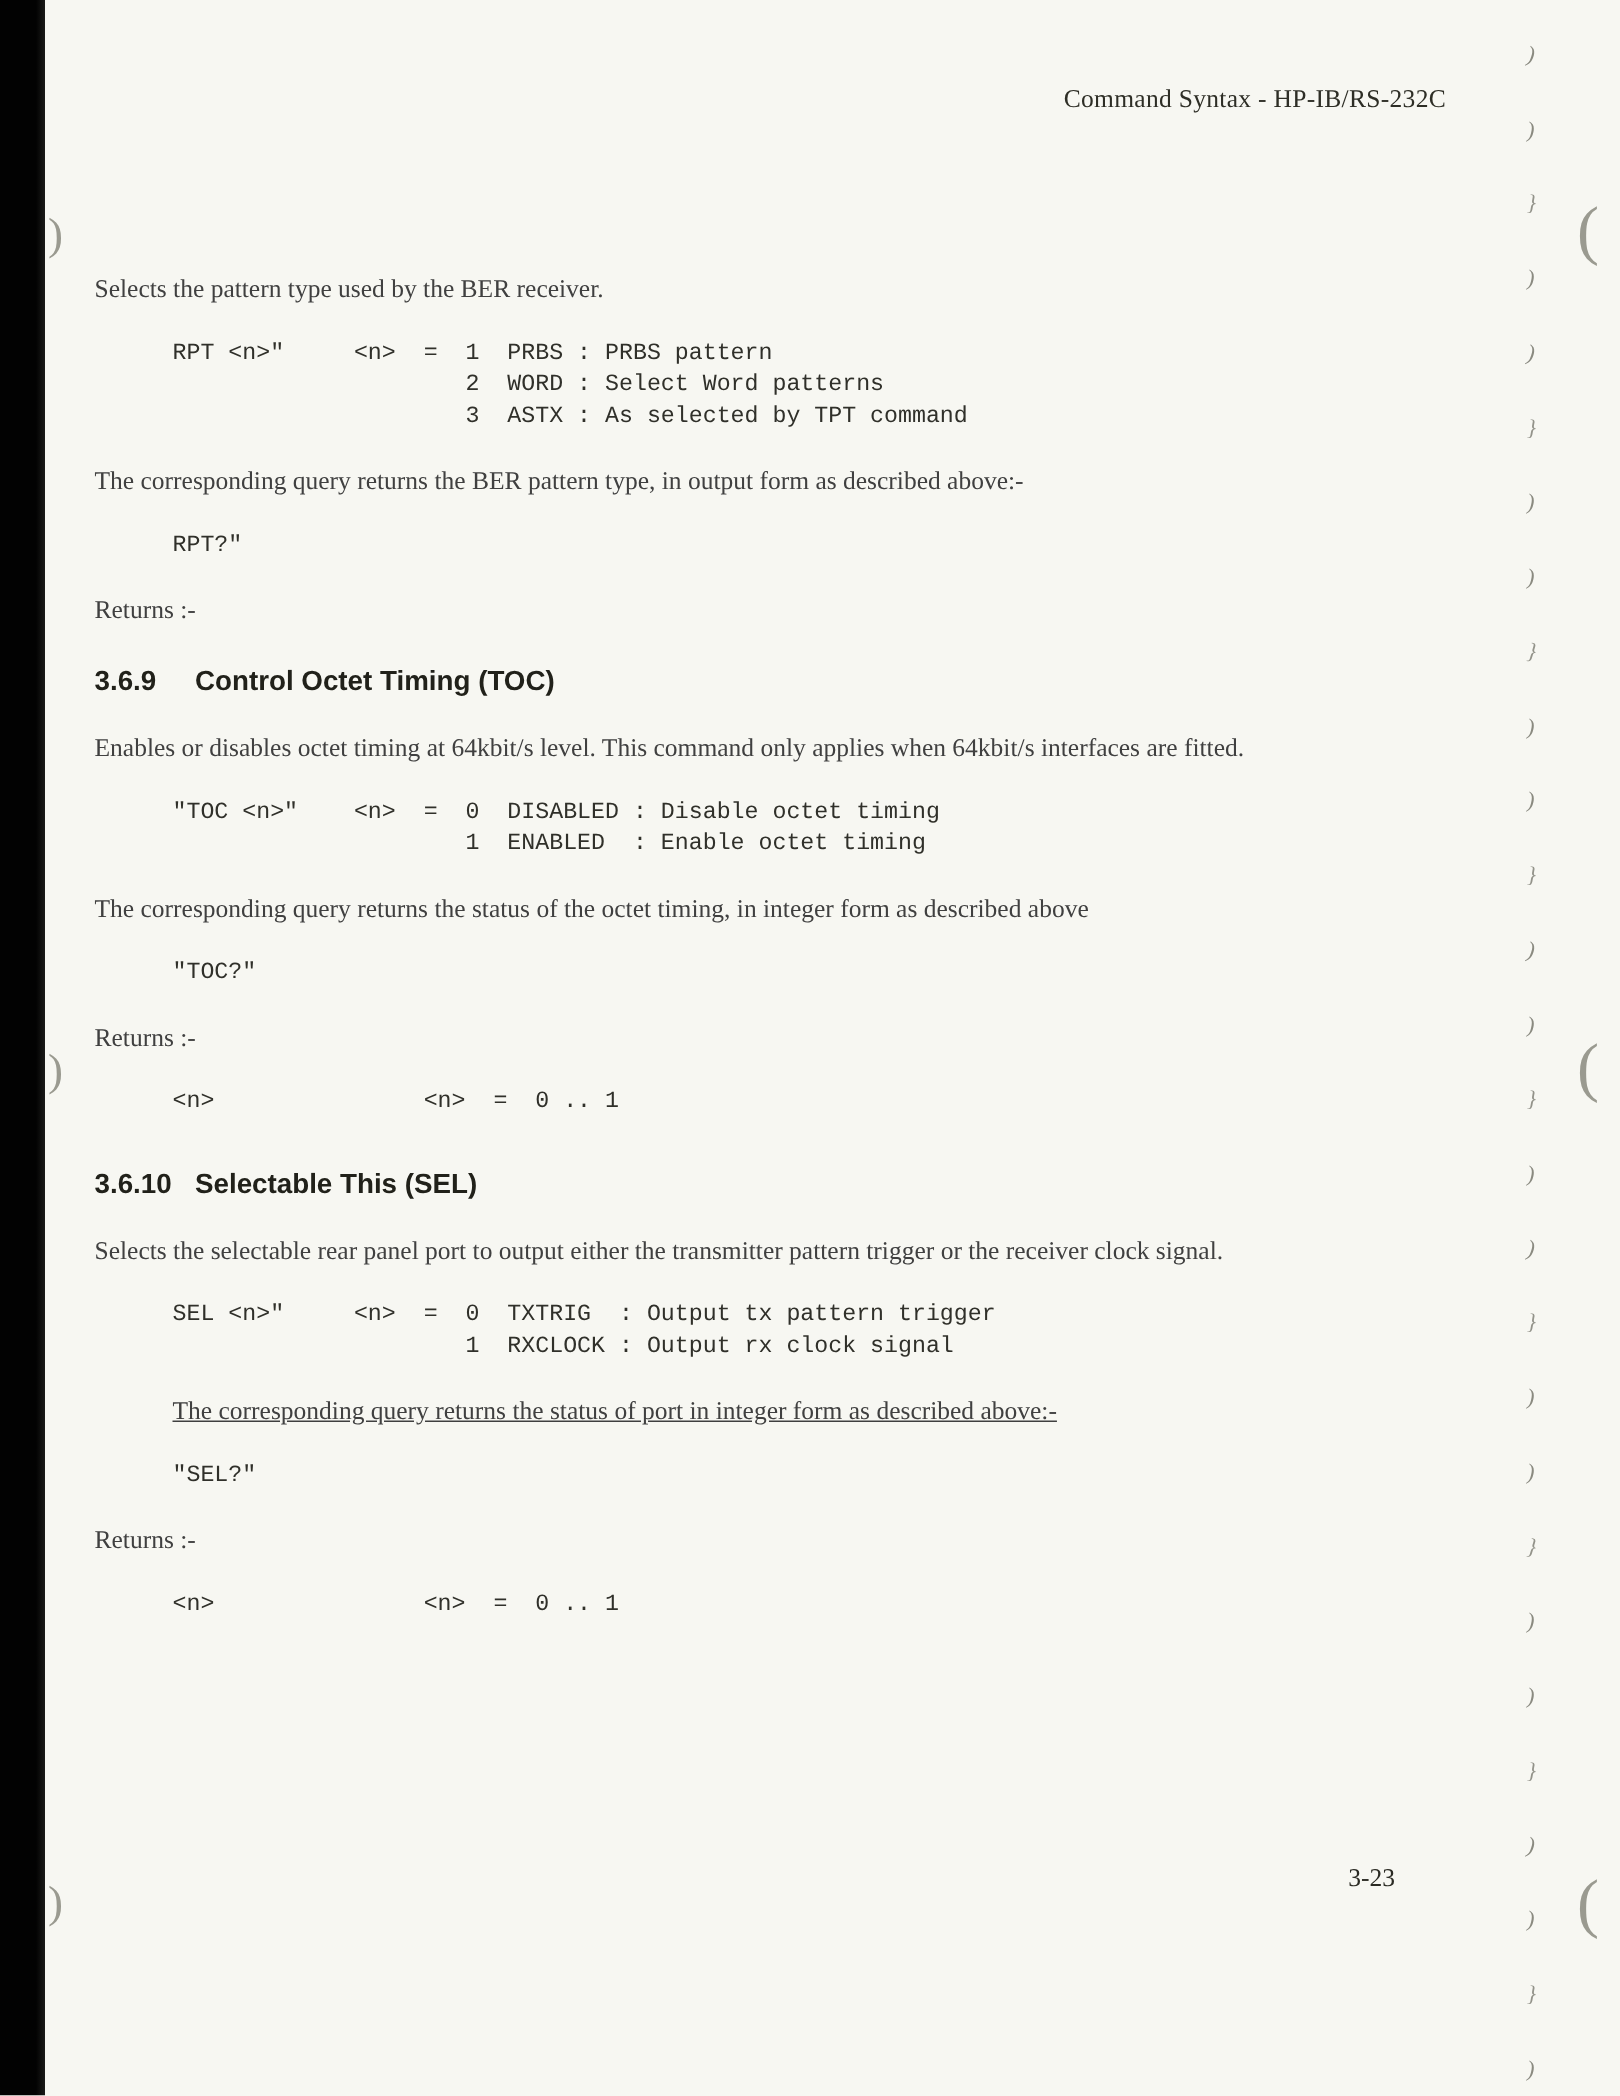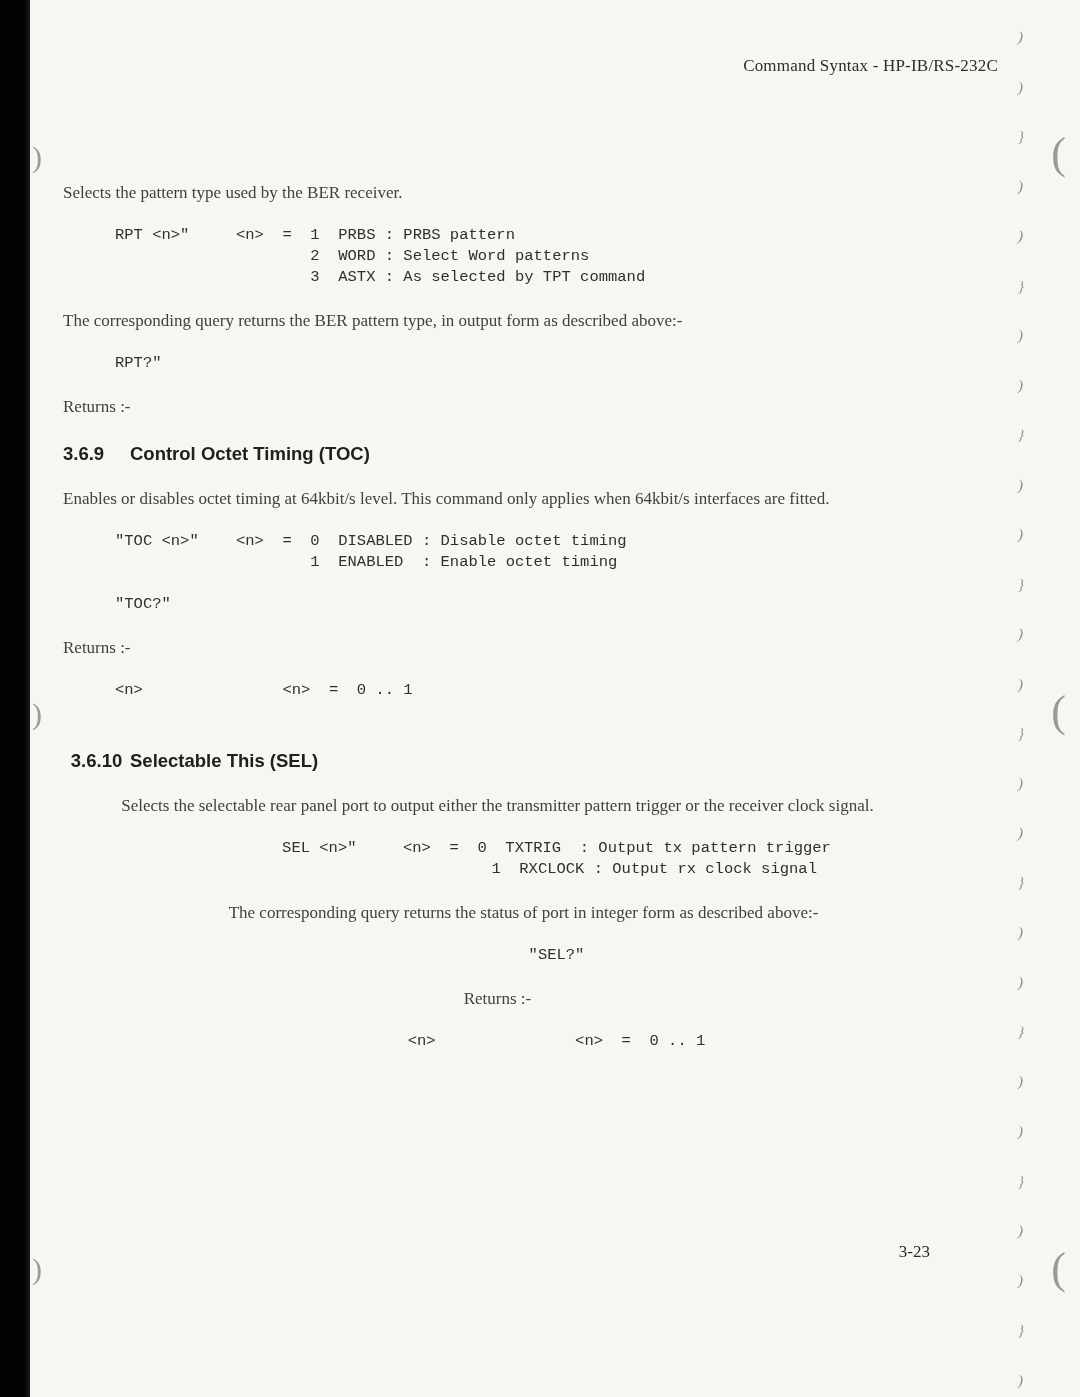--- a/index.html
+++ b/index.html
@@ -13,54 +13,54 @@
   }
 
   
   .scan-bar {
     position:absolute; left:0; top:0; width:30px; height:100%;
     background:linear-gradient(to right, #020202 80%, #1a1a18);
   }
 
   .content {
     position:absolute; left:30px; top:0; right:0; bottom:0;
-    padding:0 82px 0 33px;
+    padding:0 116px 0 33px;
   }
 
   .running-header {
     margin-top:56px;
     text-align:right;
     font-size:17px;
     letter-spacing:.2px;
     color:#2e2e26;
   }
 
   section { display:block; }
   .sec-0 { margin-top:105px; }
   .sec-1 { margin-top:24px; }
-  .sec-2 { margin-top:48px;text-align:center; }
+  .sec-2 { margin-top:32px; }
 
   h2.heading {
     display:flex;
     font-family:"Liberation Sans", sans-serif;
     font-size:18.5px;
     font-weight:bold;
     color:#21211a;
     line-height:24px;
   }
   .sec-num { width:67px; flex:none; }
 
   p.body {
     margin-top:21px;
     font-size:17px;
     line-height:23px;
     max-width:869px;
     color:#404040;
   }
-  p.indent { margin-left:52px; max-width:817px; }
+  p.indent { margin-left:52px; max-width:817px;text-decoration:underline; }
 
   pre.code {
     margin-top:21px;
     margin-left:52px;
     font-family:"Liberation Mono", "DejaVu Sans Mono", monospace;
     font-size:15.5px;
     line-height:21px;
     white-space:pre;
     color:#30302a;
   }
@@ -123,20 +123,21 @@
   </section>
 
   <section class="sec-1">
     <h2 class="heading">
       <span class="sec-num">3.6.9</span>
       <span class="sec-title">Control Octet Timing (TOC)</span>
     </h2>
     <p class="body">Enables or disables octet timing at 64kbit/s level.  This command only applies when 64kbit/s interfaces are fitted.</p>
     <pre class="code">"TOC &lt;n&gt;"    &lt;n&gt;  =  0  DISABLED : Disable octet timing
                      1  ENABLED  : Enable octet timing</pre>
+    <p class="body">The corresponding query returns the status of the octet timing, in integer form as described above</p>
     <pre class="code">"TOC?"</pre>
     <p class="body">Returns :-</p>
     <pre class="code">&lt;n&gt;               &lt;n&gt;  =  0 .. 1</pre>
   </section>
 
   <section class="sec-2">
     <h2 class="heading">
       <span class="sec-num">3.6.10</span>
       <span class="sec-title">Selectable This (SEL)</span>
     </h2>

